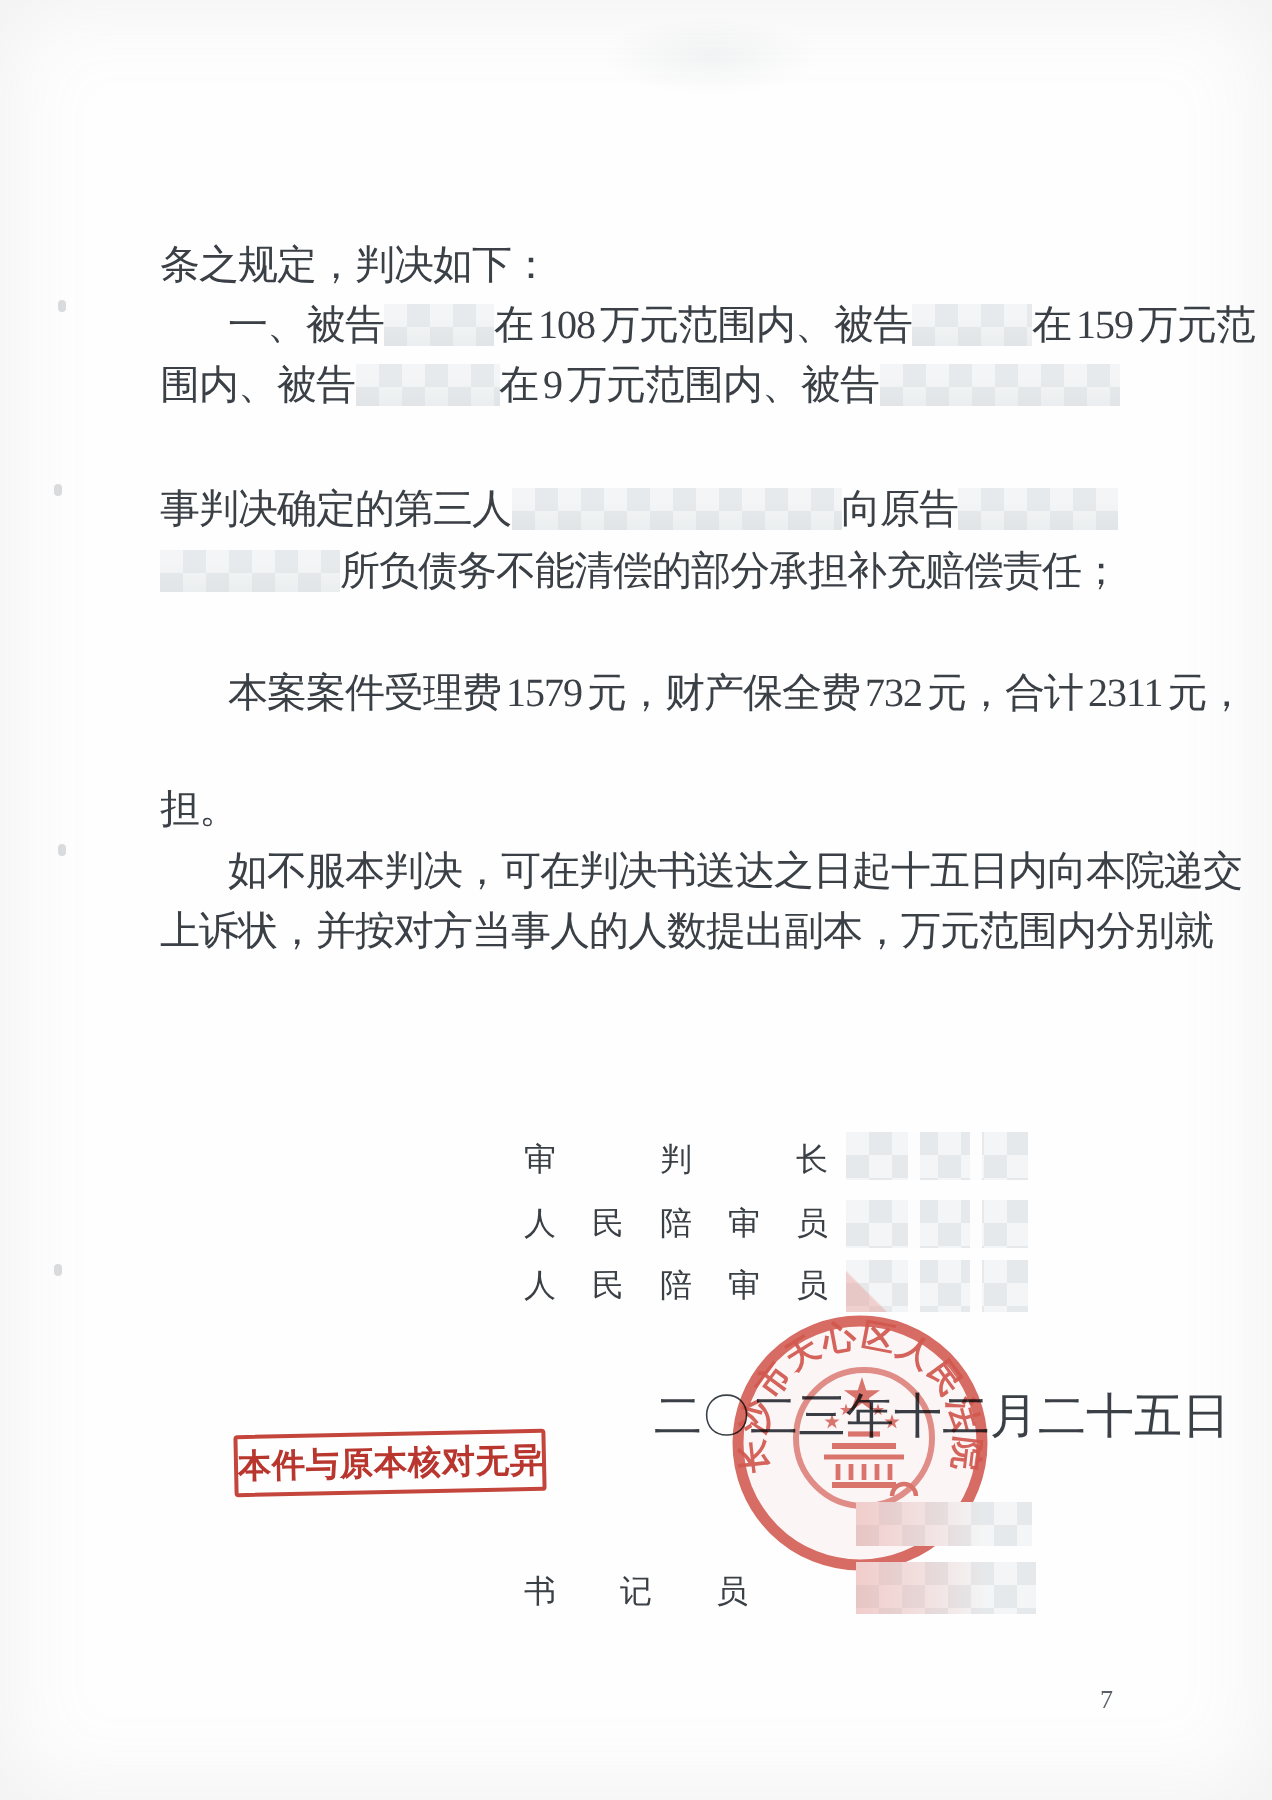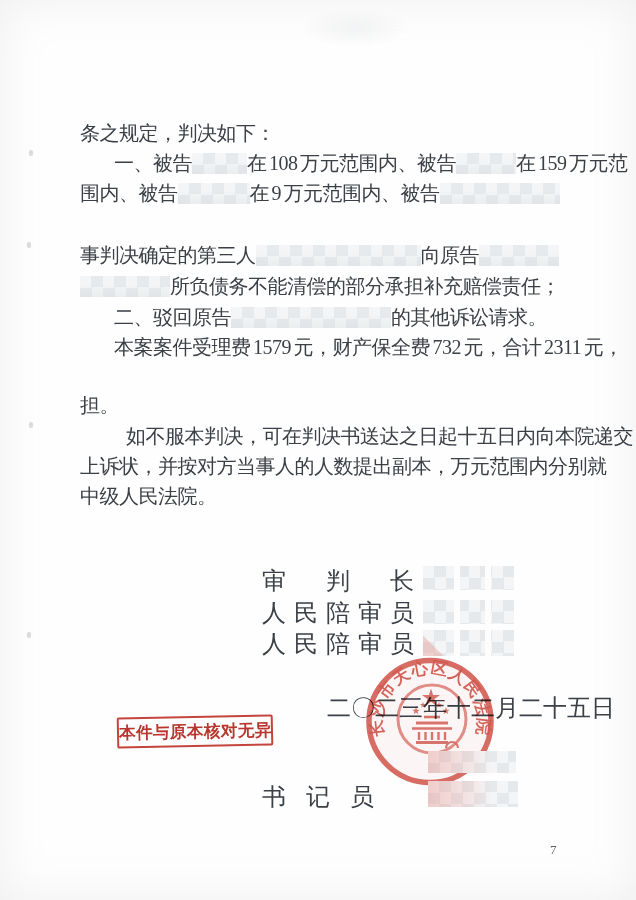--- a/index.html
+++ b/index.html
@@ -48,21 +48,21 @@
   }
   .rdn.pinkcorner{
     background-image:
       linear-gradient(45deg, rgba(233,139,132,0.35) 0 14px, rgba(233,139,132,0) 15px),
       linear-gradient(90deg, rgba(255,255,255,0) 0 31px, #fdfdfd 31px 37px, rgba(255,255,255,0) 37px 62px, #fdfdfd 62px 68px, rgba(255,255,255,0) 68px),
       repeating-conic-gradient(#e6e9eb 0% 25%, #f3f5f6 0% 50%);
     background-size:100% 100%,100% 100%, 23px 23px;
   }
   .siglabel{
     position:absolute;
-    font-size:24px;
+    font-size:16px;
     text-align:justify;
     text-align-last:justify;
     -moz-text-align-last:justify;
     line-height:22px;
   }
   .dateline{
     position:absolute;
     left:327px;top:692px;
     font-size:24px;
     letter-spacing:0;
@@ -122,32 +122,30 @@
 
   <div class="ln" style="left:114px;top:152px"><span>一、被告</span><span class="rd" style="width:55px"></span><span>在 108 万元范围内、被告</span><span class="rd" style="width:60px"></span><span>在 159 万元范</span></div>
 
   <div class="ln" style="left:80px;top:182px"><span>围内、被告</span><span class="rd" style="width:72px"></span><span>在 9 万元范围内、被告</span><span class="rd" style="width:120px"></span></div>
 
 
   <div class="ln" style="left:80px;top:244px"><span>事判决确定的第三人</span><span class="rd" style="width:165px"></span><span>向原告</span><span class="rd" style="width:80px"></span></div>
 
   <div class="ln" style="left:80px;top:275px"><span class="rd" style="width:90px"></span><span>所负债务不能清偿的部分承担补充赔偿责任；</span></div>
 
-  <div class="ln" style="left:114px;top:306px"><span>二、驳回原告</span><span class="rd" style="width:160px"></span><span>的其他诉讼请求。</span></div>
 
   <div class="ln" style="left:114px;top:336px"><span>本案案件受理费 1579 元，财产保全费 732 元，合计 2311 元，</span></div>
 
 
   <div class="ln" style="left:80px;top:394px"><span>担。</span></div>
 
-  <div class="ln" style="left:126px;top:425px"><span>如不服本判决，可在判决书送达之日起十五日内向本院递交</span></div>
+  <div class="ln" style="left:114px;top:425px"><span>如不服本判决，可在判决书送达之日起十五日内向本院递交</span></div>
 
   <div class="ln" style="left:80px;top:455px"><span>上诉状，并按对方当事人的人数提出副本，万元范围内分别就</span></div>
 
-  <div class="ln" style="left:80px;top:485px"><span>中级人民法院。</span></div>
 
   <div class="siglabel" style="left:262px;top:570px;width:152px">审判长</div>
   <div class="rdn" style="left:423px;top:566px;width:91px;height:24px"></div>
 
   <div class="siglabel" style="left:262px;top:602px;width:152px">人民陪审员</div>
   <div class="rdn" style="left:423px;top:600px;width:91px;height:24px"></div>
 
   <div class="siglabel" style="left:262px;top:633px;width:152px">人民陪审员</div>
   <div class="rdn pinkcorner" style="left:423px;top:630px;width:91px;height:26px"></div>
 

